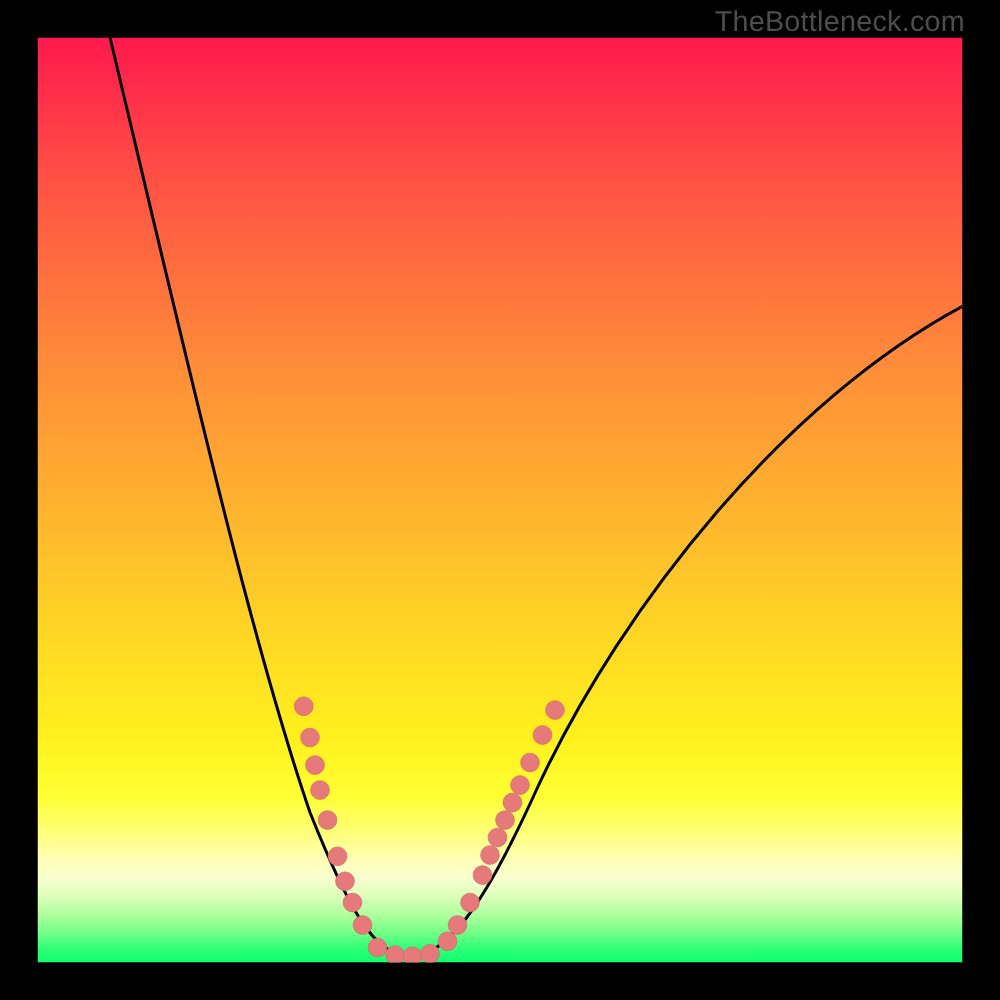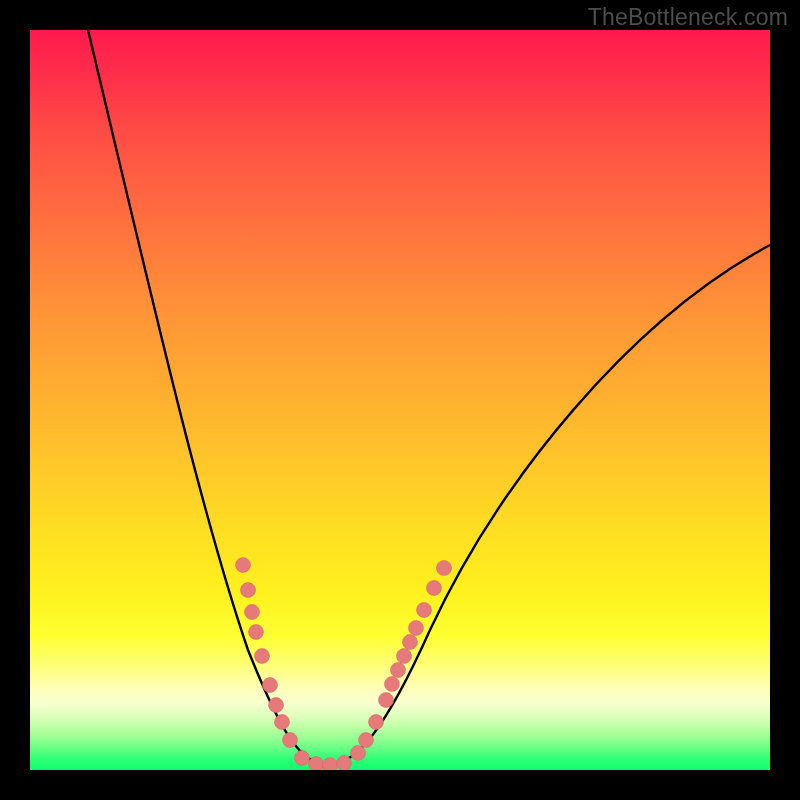--- a/index.html
+++ b/index.html
@@ -61,21 +61,21 @@
     position: absolute;
     left: 0;
     top: 0;
     width: 740px;
     height: 740px;
     overflow: visible;
   }
   .watermark {
     position: absolute;
     top: 4px;
-    right: 12px;
+    right: 28px;
     color: #4d4d4d;
     font-size: 23px;
     letter-spacing: 0.2px;
     font-weight: 500;
   }
 </style>
 </head>
 <body>
 
 <div class="frame">

